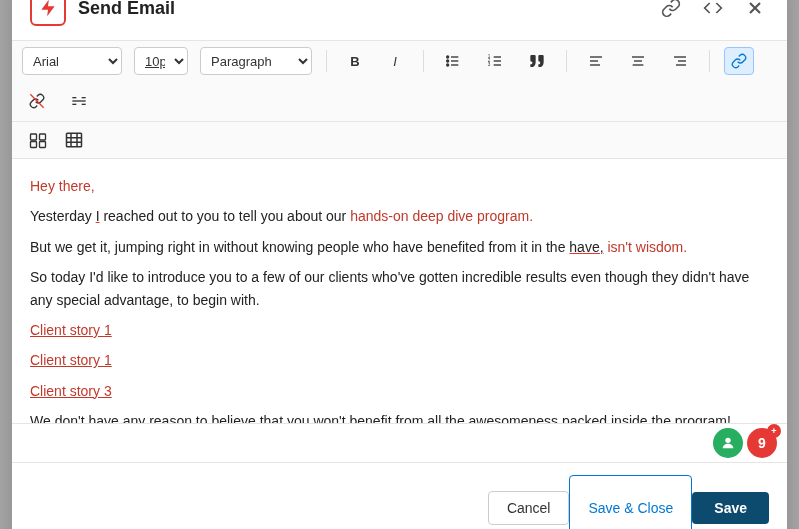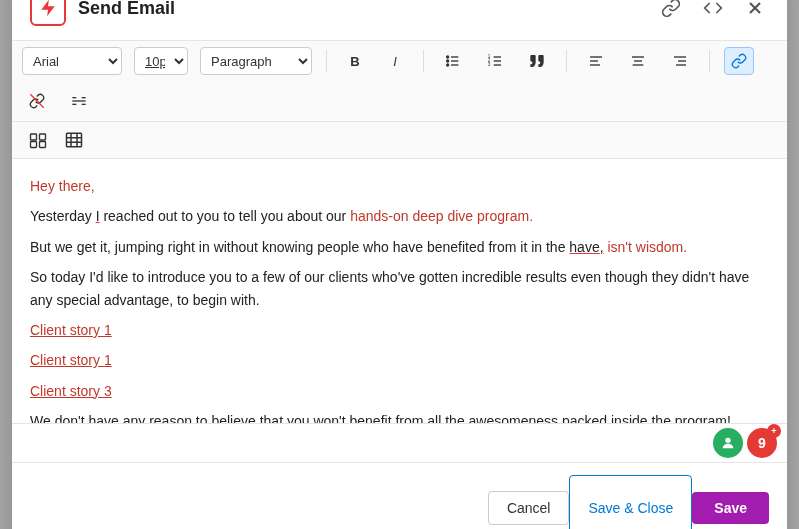--- a/index.html
+++ b/index.html
@@ -212,21 +212,21 @@
     .btn-save-close {
       background: #fff;
       border: 1px solid #0078d4;
       border-radius: 4px;
       padding: 24px 18px;
       font-size: 14px;
       cursor: pointer;
       color: #0078d4;
     }
     .btn-save {
-      background: #a21caf;
+      background: #0c4a6e;
       border: none;
       border-radius: 4px;
       padding: 8px 22px;
       font-size: 14px;
       cursor: pointer;
       color: #fff;
       font-weight: 600;
     }
   </style>
 </head>

